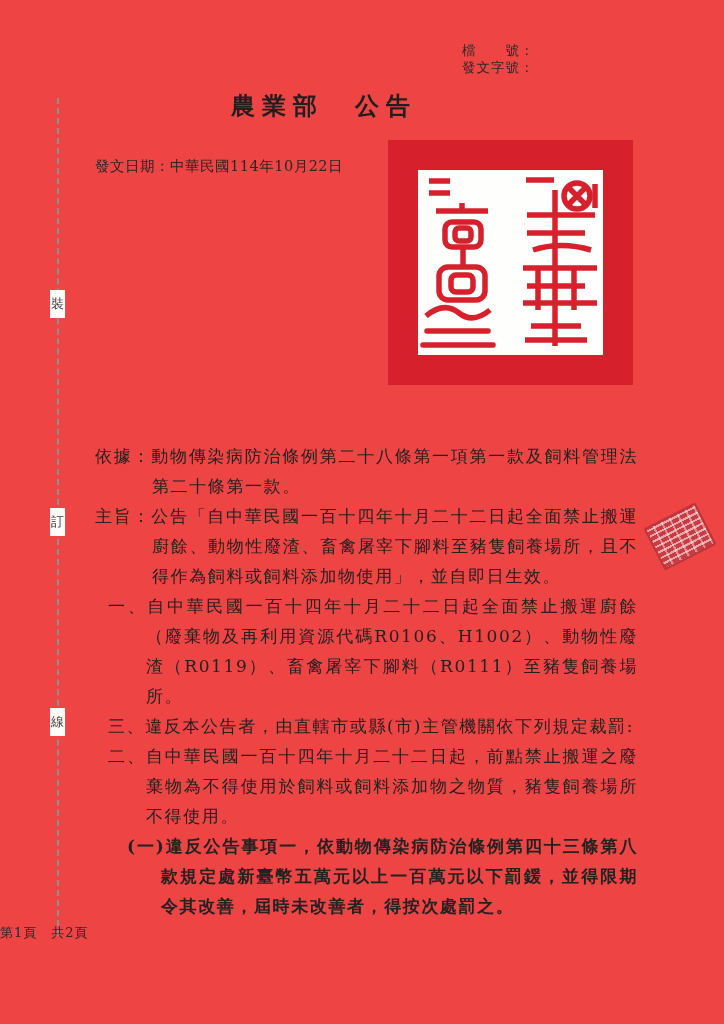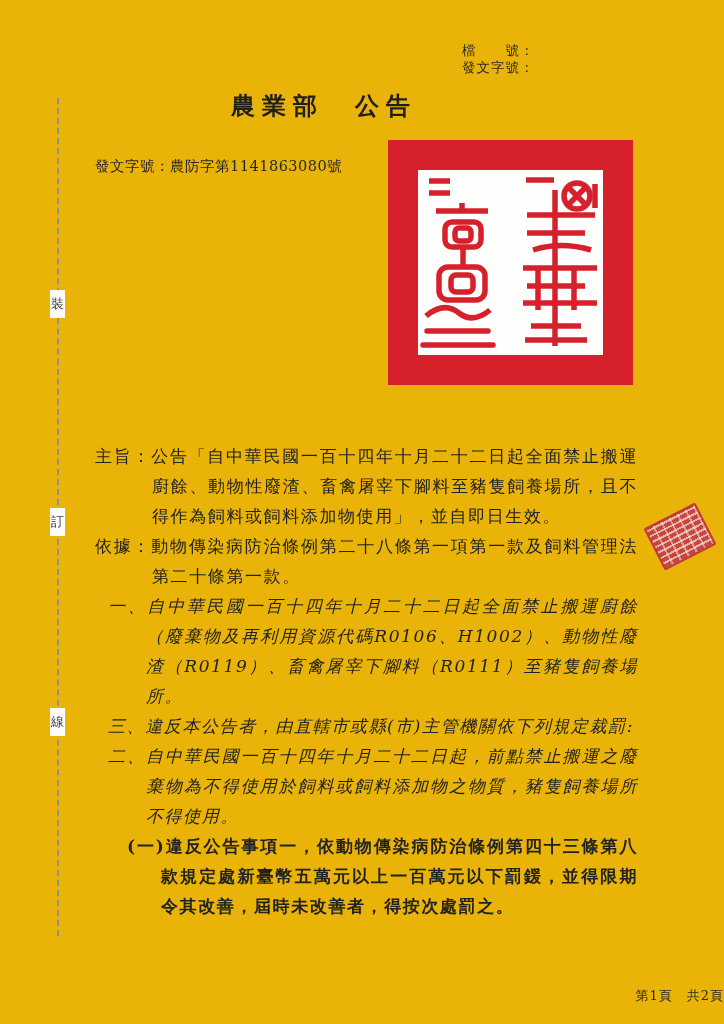--- a/index.html
+++ b/index.html
@@ -1,21 +1,21 @@
 <!DOCTYPE html>
 <html><head>
 <meta charset="utf-8">
 <style>
   * { margin:0; padding:0; box-sizing:border-box; }
   html,body { background:#e8e8e8; }
   .page {
     position:relative;
     width:724px; height:1024px;
     margin:0 auto;
-    background:#eab308;
+    background:#ef4444;
     overflow:hidden;
     font-family:"DejaVu Serif", serif;
     color:#232323;
   }
 
   
   .file-block {
     position:absolute; left:462px; top:42px;
     font-size:13.5px; line-height:17px; letter-spacing:1px;
     color:#2a2a2a;
@@ -74,45 +74,45 @@
 
   
   .content {
     position:absolute; left:95px; top:441px; width:543px;
     font-size:17px; line-height:30px; letter-spacing:1.6px;
     color:#222;
     text-align:justify;
   }
   .para      { padding-left:57px; text-indent:-57px; }
   .heading-line { padding-left:0; }
-  .item      { margin-left:13px; padding-left:38px; text-indent:-38px;font-style:italic; }
+  .item      { margin-left:13px; padding-left:38px; text-indent:-38px; }
   .subitem   { margin-left:32px; padding-left:34px; text-indent:-34px;font-weight:bold; }
 
   
   .footer {
-    position:absolute; left:0; top:987px; width:724px;
-    text-align:right;
+    position:absolute; left:0; top:924px; width:724px;
+    text-align:left;
     font-size:13px; letter-spacing:1px; color:#2a2a2a;
   }
 </style>
 </head>
 <body>
 
 <div class="page">
 
   <div class="file-block">
     <div>檔　　號：</div>
     <div>發文字號：</div>
   </div>
 
   <div class="doc-title">農業部　公告</div>
 
   <div class="meta-block">
     <div>
-      <span>發文字號：</span><span>農防字第1141863080號</span>
+      <span>發文日期：</span><span>中華民國114年10月22日</span>
     </div>
   </div>
 
   <div class="seal">
     <svg viewBox="0 0 245 245">
       <rect x="0" y="0" width="245" height="245" fill="#d6202c"></rect>
       <rect x="30" y="30" width="185" height="185" fill="#fefefd"></rect>
       <g stroke="#d6202c" stroke-width="5.5" fill="none">
 
         <path d="M41,41 h21 M41,53 h21"></path>
@@ -151,25 +151,25 @@
   <div class="corner-stamp"></div>
 
   <div class="margin-line"></div>
   <span class="margin-mark mark-zhuang">裝</span>
   <span class="margin-mark mark-ding">訂</span>
   <span class="margin-mark mark-xian">線</span>
 
   <div class="content">
 
     <div class="para">
-      <span>主旨：</span><span>公告「自中華民國一百十四年十月二十二日起全面禁止搬運廚餘、動物性廢渣、畜禽屠宰下腳料至豬隻飼養場所，且不得作為飼料或飼料添加物使用」，並自即日生效。</span>
+      <span>依據：</span><span>動物傳染病防治條例第二十八條第一項第一款及飼料管理法第二十條第一款。</span>
     </div>
 
     <div class="para">
-      <span>依據：</span><span>動物傳染病防治條例第二十八條第一項第一款及飼料管理法第二十條第一款。</span>
+      <span>主旨：</span><span>公告「自中華民國一百十四年十月二十二日起全面禁止搬運廚餘、動物性廢渣、畜禽屠宰下腳料至豬隻飼養場所，且不得作為飼料或飼料添加物使用」，並自即日生效。</span>
     </div>
 
 
     <div class="item">
       <span>一、</span><span>自中華民國一百十四年十月二十二日起全面禁止搬運廚餘（廢棄物及再利用資源代碼R0106、H1002）、動物性廢渣（R0119）、畜禽屠宰下腳料（R0111）至豬隻飼養場所。</span>
     </div>
 
     <div class="item">
       <span>三、</span><span>違反本公告者，由直轄市或縣(市)主管機關依下列規定裁罰:</span>
     </div>

